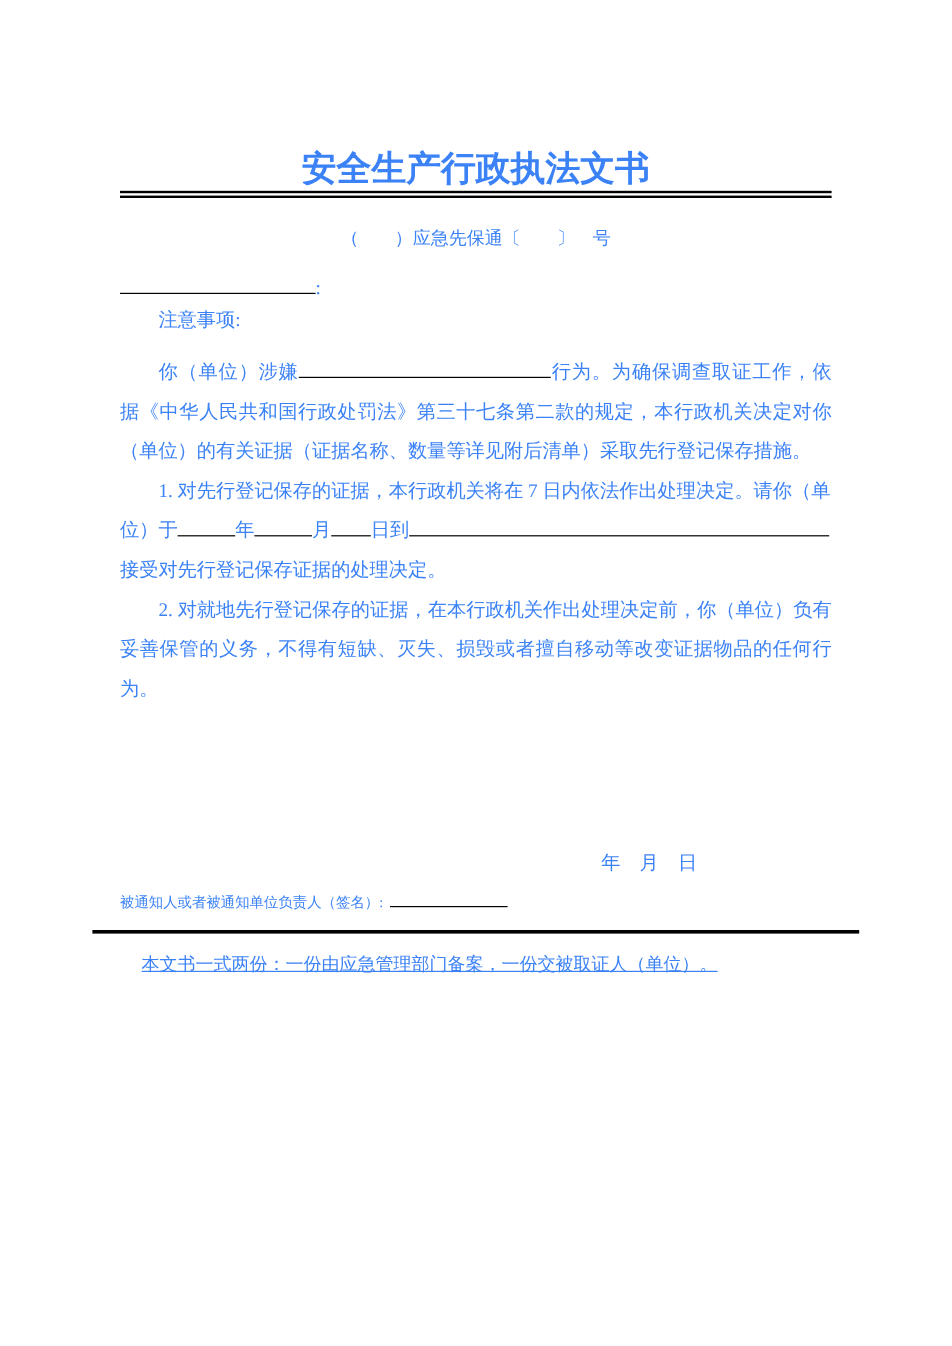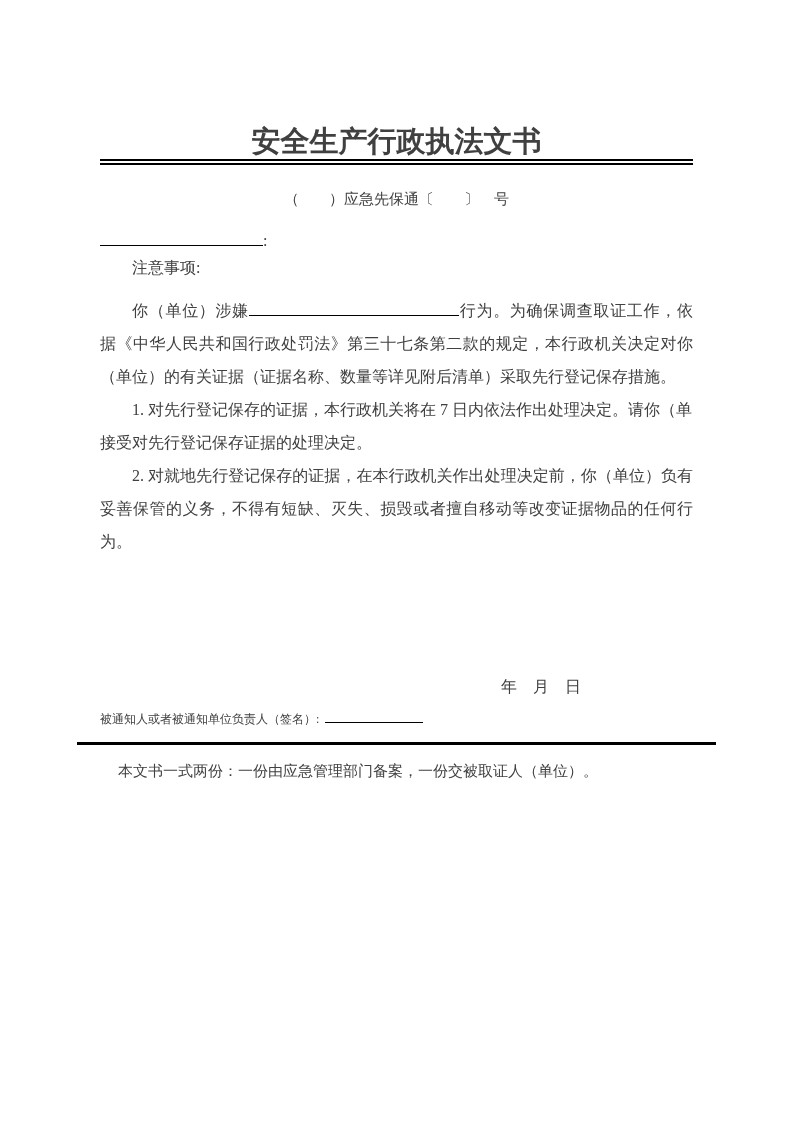--- a/index.html
+++ b/index.html
@@ -1,21 +1,21 @@
 <!DOCTYPE html>
 <html><head>
 <meta charset="utf-8">
 <style>
   * { margin: 0; padding: 0; box-sizing: border-box; }
   html, body { background: #ffffff; }
   .page {
     width: 793px;
     height: 1122px;
     background: #ffffff;
-    color: #404040;
+    color: #3b82f6;
     font-family: "Liberation Serif", "DejaVu Serif", serif;
     overflow: hidden;
     position: relative;
   }
   .content { padding: 124px 100px 0 100px; }
 
   .header-title {
     font-size: 29px;
     font-weight: 700;
     text-align: center;
@@ -76,20 +76,21 @@
 
   .thick-rule {
     border-top: 3px solid #000;
     margin: 6px -23px 0 -23px;
   }
   .footer-note {
     font-size: 15px;
     line-height: 22px;
     margin-top: 15px;
     text-indent: 1.2em;
+    text-decoration: underline;
   }
 </style>
 </head>
 <body>
 
 <div class="page">
   <div class="content">
 
     <div class="header-title">安全生产行政执法文书</div>
 
@@ -97,20 +98,21 @@
     <div class="doc-number">（　　）应急先保通〔　　〕　号</div>
 
     <div class="addressee"><span class="blank addressee-blank"></span><span>:</span></div>
 
     <p class="para indent">注意事项:</p>
 
     <p class="para indent p-first"><span>你（单位）涉嫌</span><span class="blank conduct-blank"></span><span>行为。为确保调查取证工作，依据《中华人民共和国行政处罚法》第三十七条第二款的规定，本行政机关决定对你（单位）的有关证据（证据名称、数量等详见附后清单）采取先行登记保存措施。</span></p>
 
     <div class="nowrap-line indent-line">1. 对先行登记保存的证据，本行政机关将在 7 日内依法作出处理决定。请你（单</div>
 
+    <div class="nowrap-line"><span>位）于</span><span class="blank year-blank"></span><span>年</span><span class="blank month-blank"></span><span>月</span><span class="blank day-blank"></span><span>日到</span><span class="blank location-blank"></span></div>
 
     <div class="nowrap-line">接受对先行登记保存证据的处理决定。</div>
 
     <p class="para indent">2. 对就地先行登记保存的证据，在本行政机关作出处理决定前，你（单位）负有妥善保管的义务，不得有短缺、灭失、损毁或者擅自移动等改变证据物品的任何行为。</p>
 
 
     <div class="sign-block">
       <div class="date-line">年　月　日</div>
     </div>
 

